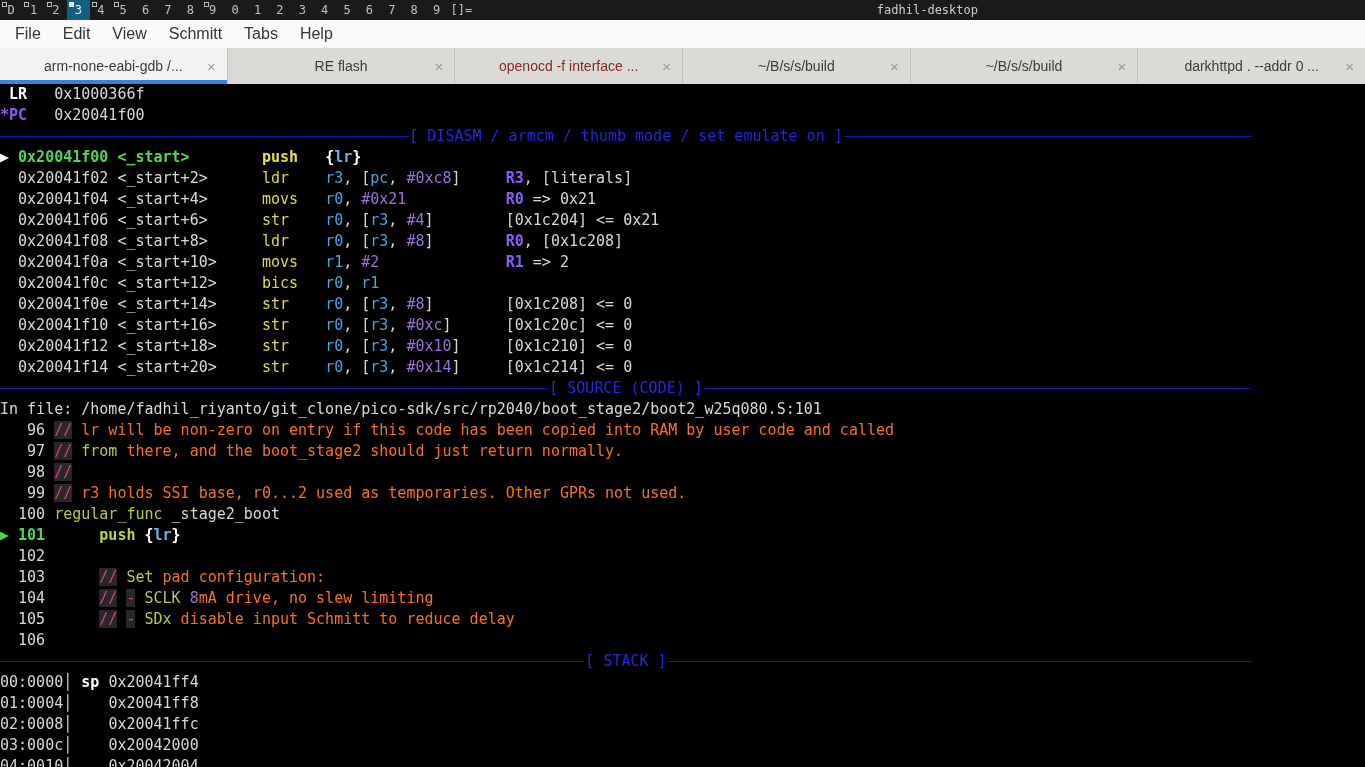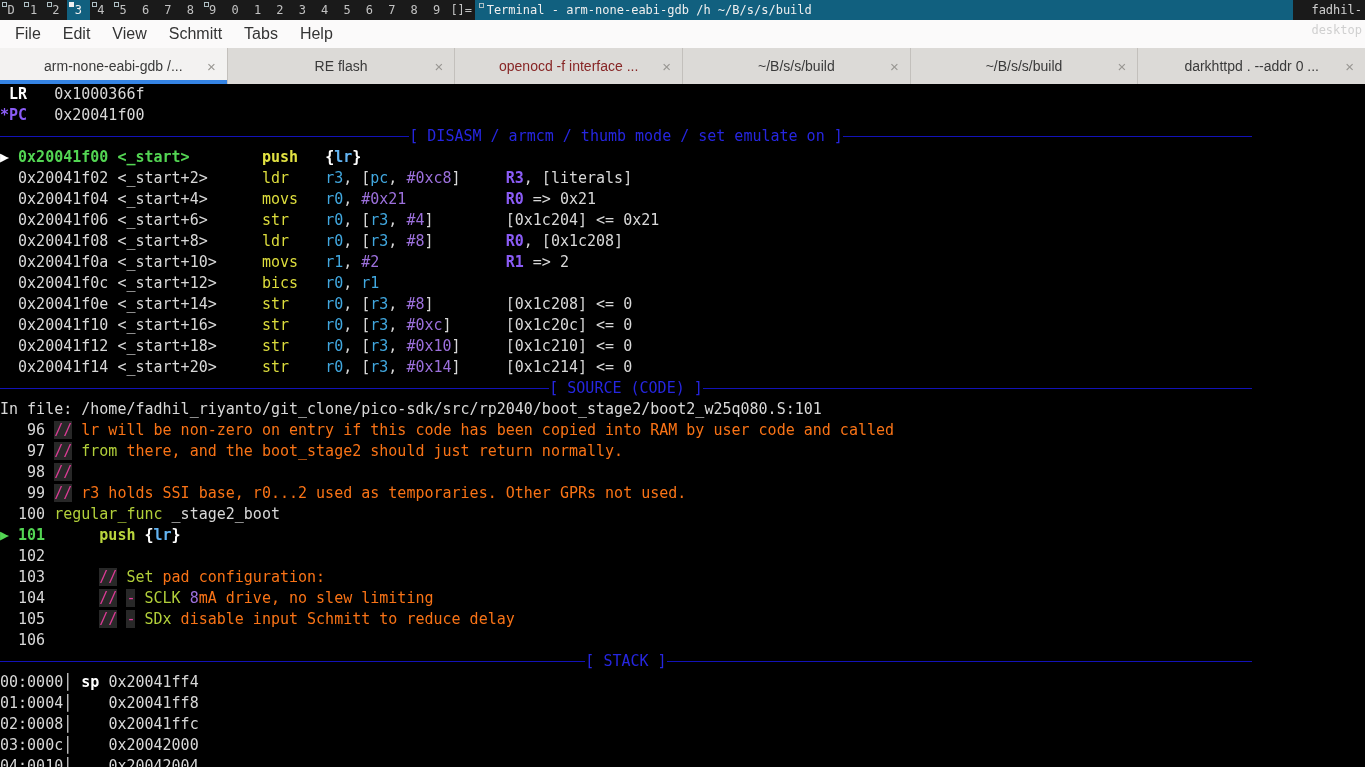--- a/index.html
+++ b/index.html
@@ -9,21 +9,21 @@
   .taskbar{height:20px;background:#1a1a1a;display:flex;align-items:stretch;
            font-family:"DejaVu Sans Mono",monospace;font-size:12px;color:#c2c2c2;}
   .tags{display:flex;}
   .tag{width:22.4px;text-align:center;line-height:20px;position:relative;cursor:default;}
   .tag.sel{background:#11607f;color:#efefef;}
   .sq{position:absolute;top:2px;left:2px;width:5px;height:5px;border:1px solid #aebfc4;box-sizing:border-box;}
   .sq.fill{background:#efefef;border-color:#efefef;}
   .layout{width:27px;line-height:20px;text-align:center;}
   .wintitle{width:823px;background:#11607f;color:#efefef;line-height:20px;position:relative;
             padding-left:12px;box-sizing:border-box;white-space:nowrap;overflow:hidden;}
-  .host{flex:1;text-align:left;line-height:20px;padding-right:3px;color:#d0d0d0;padding-left:18px;}
+  .host{flex:1;text-align:center;line-height:20px;padding-right:3px;color:#d0d0d0;padding-left:18px;}
 
   
   .menubar{height:28px;background:#fbfafa;display:flex;align-items:center;
            font-family:"Liberation Sans",sans-serif;font-size:16px;color:#333;padding-left:4px;}
   .menubar .mi{padding:0 11px;line-height:28px;cursor:default;}
   .tabbar{height:36px;display:flex;background:#cfccca;}
   .tab{flex:1;position:relative;background:#dcdad7;border-right:1px solid #c3c0bc;
        display:flex;align-items:center;justify-content:center;
        font-family:"Liberation Sans",sans-serif;font-size:14px;color:#3a3a3a;box-sizing:border-box;}
   .tab:last-child{border-right:none;}
@@ -73,21 +73,20 @@
       <div class="tag"><span>2</span></div>
       <div class="tag"><span>3</span></div>
       <div class="tag"><span>4</span></div>
       <div class="tag"><span>5</span></div>
       <div class="tag"><span>6</span></div>
       <div class="tag"><span>7</span></div>
       <div class="tag"><span>8</span></div>
       <div class="tag"><span>9</span></div>
     </div>
   <div class="layout">[]=</div>
-  <div class="wintitle"><span class="sq" style="top:3px;left:4px;"></span><span>Terminal - arm-none-eabi-gdb /h ~/B/s/s/build</span></div>
   <div class="host">fadhil-desktop</div>
 </div>
 
 <div class="menubar" id="menubar">
     <div class="mi">File</div>
     <div class="mi">Edit</div>
     <div class="mi">View</div>
     <div class="mi">Schmitt</div>
     <div class="mi">Tabs</div>
     <div class="mi">Help</div>

